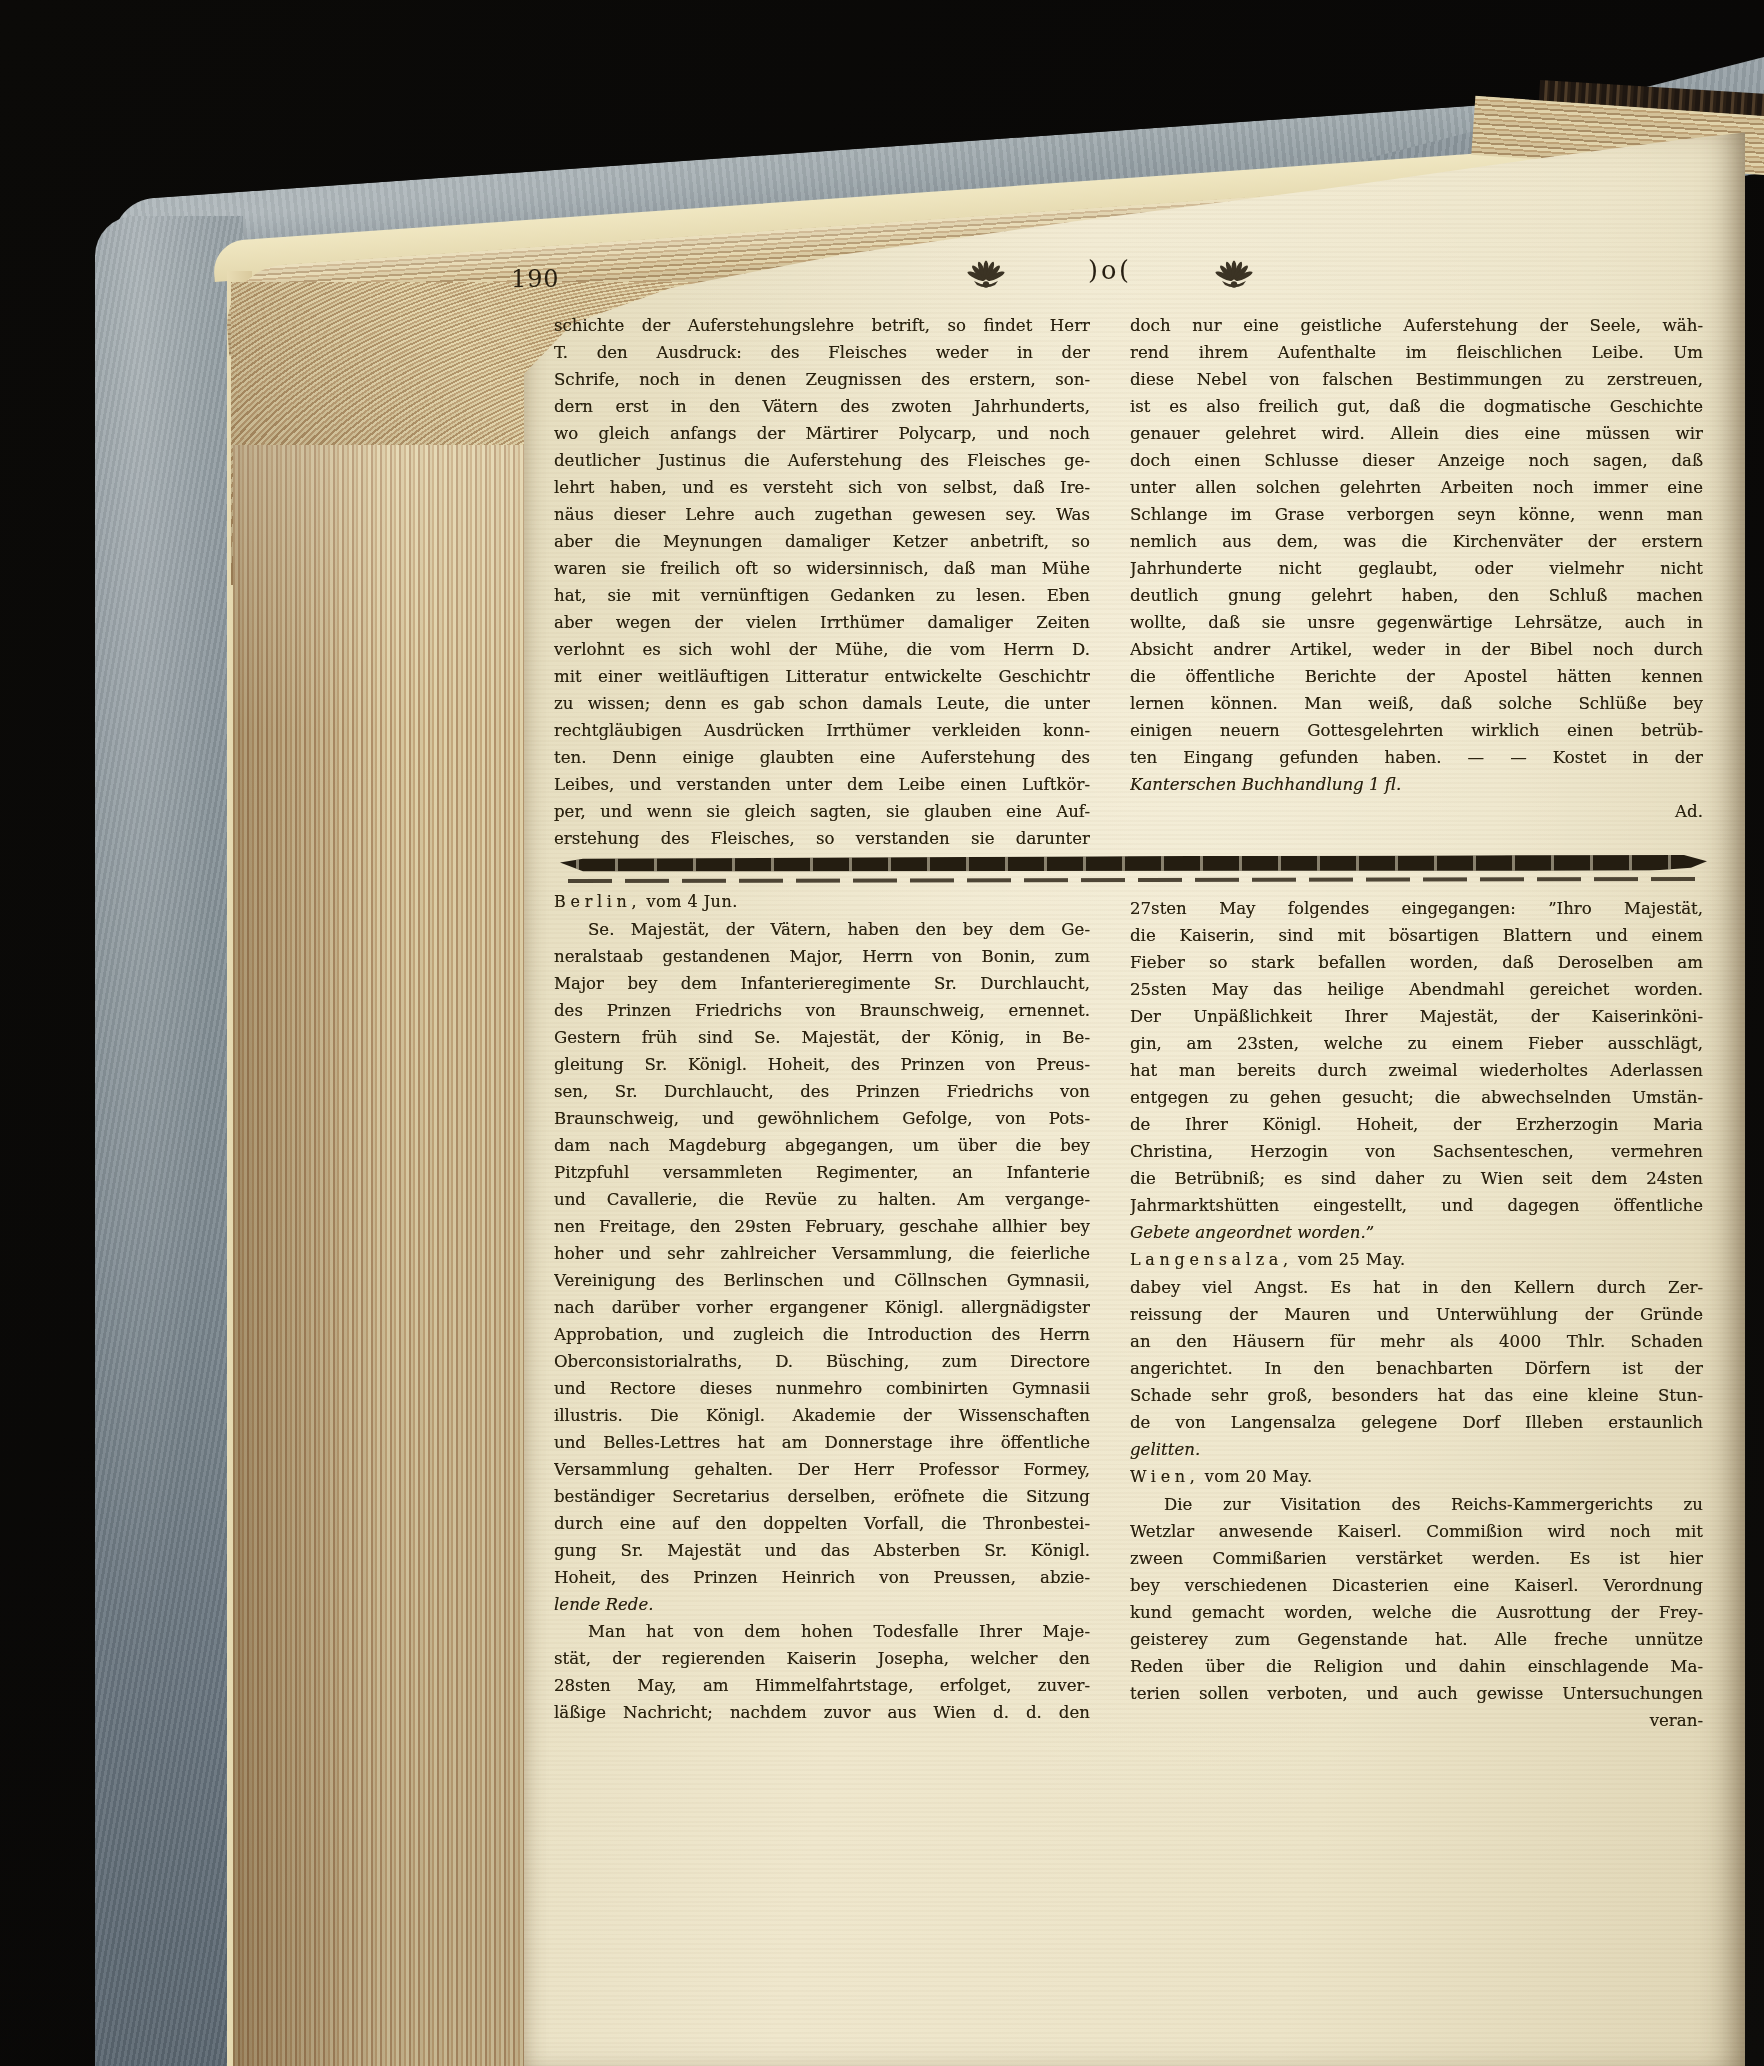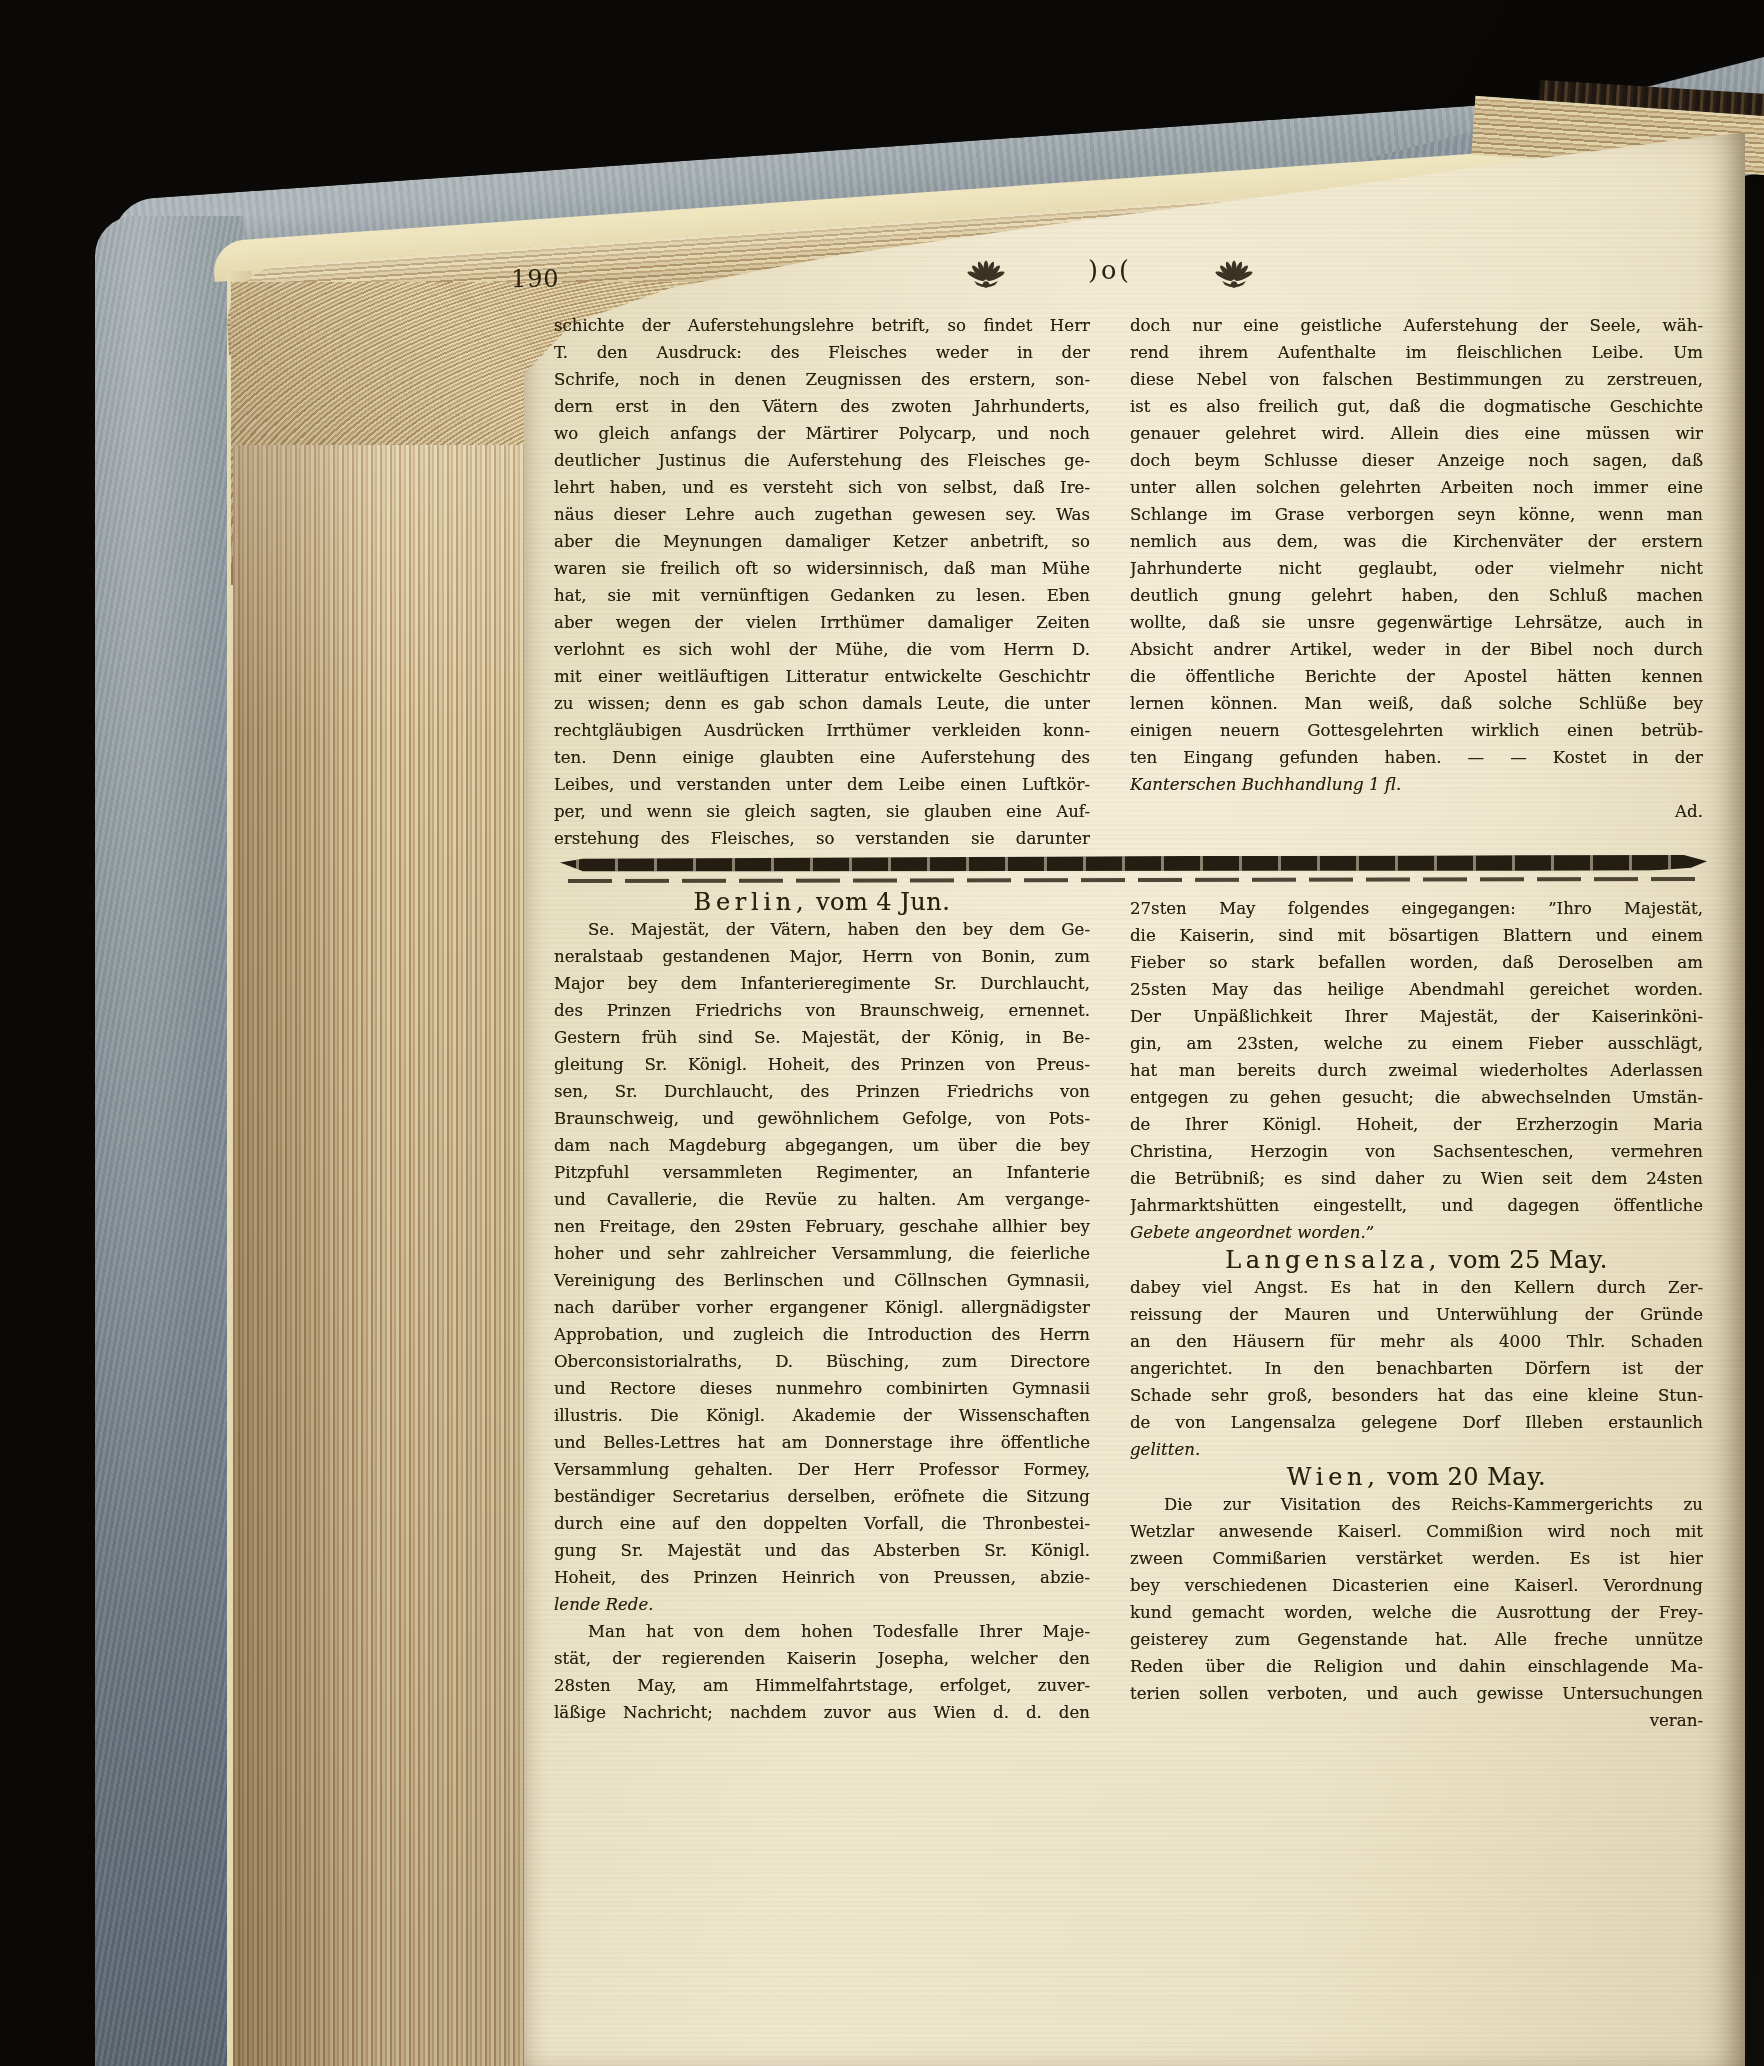--- a/index.html
+++ b/index.html
@@ -71,21 +71,21 @@
   .col{position:absolute;font-size:16.6px;line-height:27px;color:#29210f;
        text-shadow:0 0 0.6px rgba(40,30,10,.55);}
   .col-l1{left:554px;top:312px;width:536px;}
   .col-r1{left:1130px;top:312px;width:573px;}
   .col-l2{left:554px;top:888px;width:536px;}
   .col-r2{left:1130px;top:895px;width:573px;}
   .ln{text-align:justify;text-align-last:justify;overflow:hidden;}
   .f-l{text-align-last:left;font-style:italic;}
   .f-r{text-align:right;text-align-last:right;}
   .f-i{text-indent:34px;}
-  .art-head{text-align:center;font-size:24px;line-height:28px;white-space:nowrap;}
+  .art-head{text-align:left;font-size:16px;line-height:28px;white-space:nowrap;}
   .art-head .place{letter-spacing:4.7px;}
   .art-head .date{letter-spacing:0.5px;}
 
   .rule-main{position:absolute;left:560px;top:856px;width:1147px;height:16px;
     transform:rotate(-.15deg);
     clip-path:polygon(0 32%,2% 8%,60% 0,98% 2%,100% 42%,98.6% 82%,95% 100%,40% 92%,2% 86%);
     background:
       repeating-linear-gradient(90deg,rgba(236,228,201,0) 0 16px,rgba(236,228,201,.5) 16px 19px,rgba(236,228,201,0) 19px 39px),
       linear-gradient(#241d11,#241d11);}
   .rule-sub{position:absolute;left:568px;top:878px;width:1132px;height:3.8px;opacity:.85;
@@ -161,21 +161,21 @@
       <div class="ln f-j">Leibes, und verstanden unter dem Leibe einen Luftkör-</div>
       <div class="ln f-j">per, und wenn sie gleich sagten, sie glauben eine Auf-</div>
       <div class="ln f-j">erstehung des Fleisches, so verstanden sie darunter</div>
     </div>
   <div class="col col-r1">
       <div class="ln f-j">doch nur eine geistliche Auferstehung der Seele, wäh-</div>
       <div class="ln f-j">rend ihrem Aufenthalte im fleischlichen Leibe. Um</div>
       <div class="ln f-j">diese Nebel von falschen Bestimmungen zu zerstreuen,</div>
       <div class="ln f-j">ist es also freilich gut, daß die dogmatische Geschichte</div>
       <div class="ln f-j">genauer gelehret wird. Allein dies eine müssen wir</div>
-      <div class="ln f-j">doch beym Schlusse dieser Anzeige noch sagen, daß</div>
+      <div class="ln f-j">doch einen Schlusse dieser Anzeige noch sagen, daß</div>
       <div class="ln f-j">unter allen solchen gelehrten Arbeiten noch immer eine</div>
       <div class="ln f-j">Schlange im Grase verborgen seyn könne, wenn man</div>
       <div class="ln f-j">nemlich aus dem, was die Kirchenväter der erstern</div>
       <div class="ln f-j">Jahrhunderte nicht geglaubt, oder vielmehr nicht</div>
       <div class="ln f-j">deutlich gnung gelehrt haben, den Schluß machen</div>
       <div class="ln f-j">wollte, daß sie unsre gegenwärtige Lehrsätze, auch in</div>
       <div class="ln f-j">Absicht andrer Artikel, weder in der Bibel noch durch</div>
       <div class="ln f-j">die öffentliche Berichte der Apostel hätten kennen</div>
       <div class="ln f-j">lernen können. Man weiß, daß solche Schlüße bey</div>
       <div class="ln f-j">einigen neuern Gottesgelehrten wirklich einen betrüb-</div>

